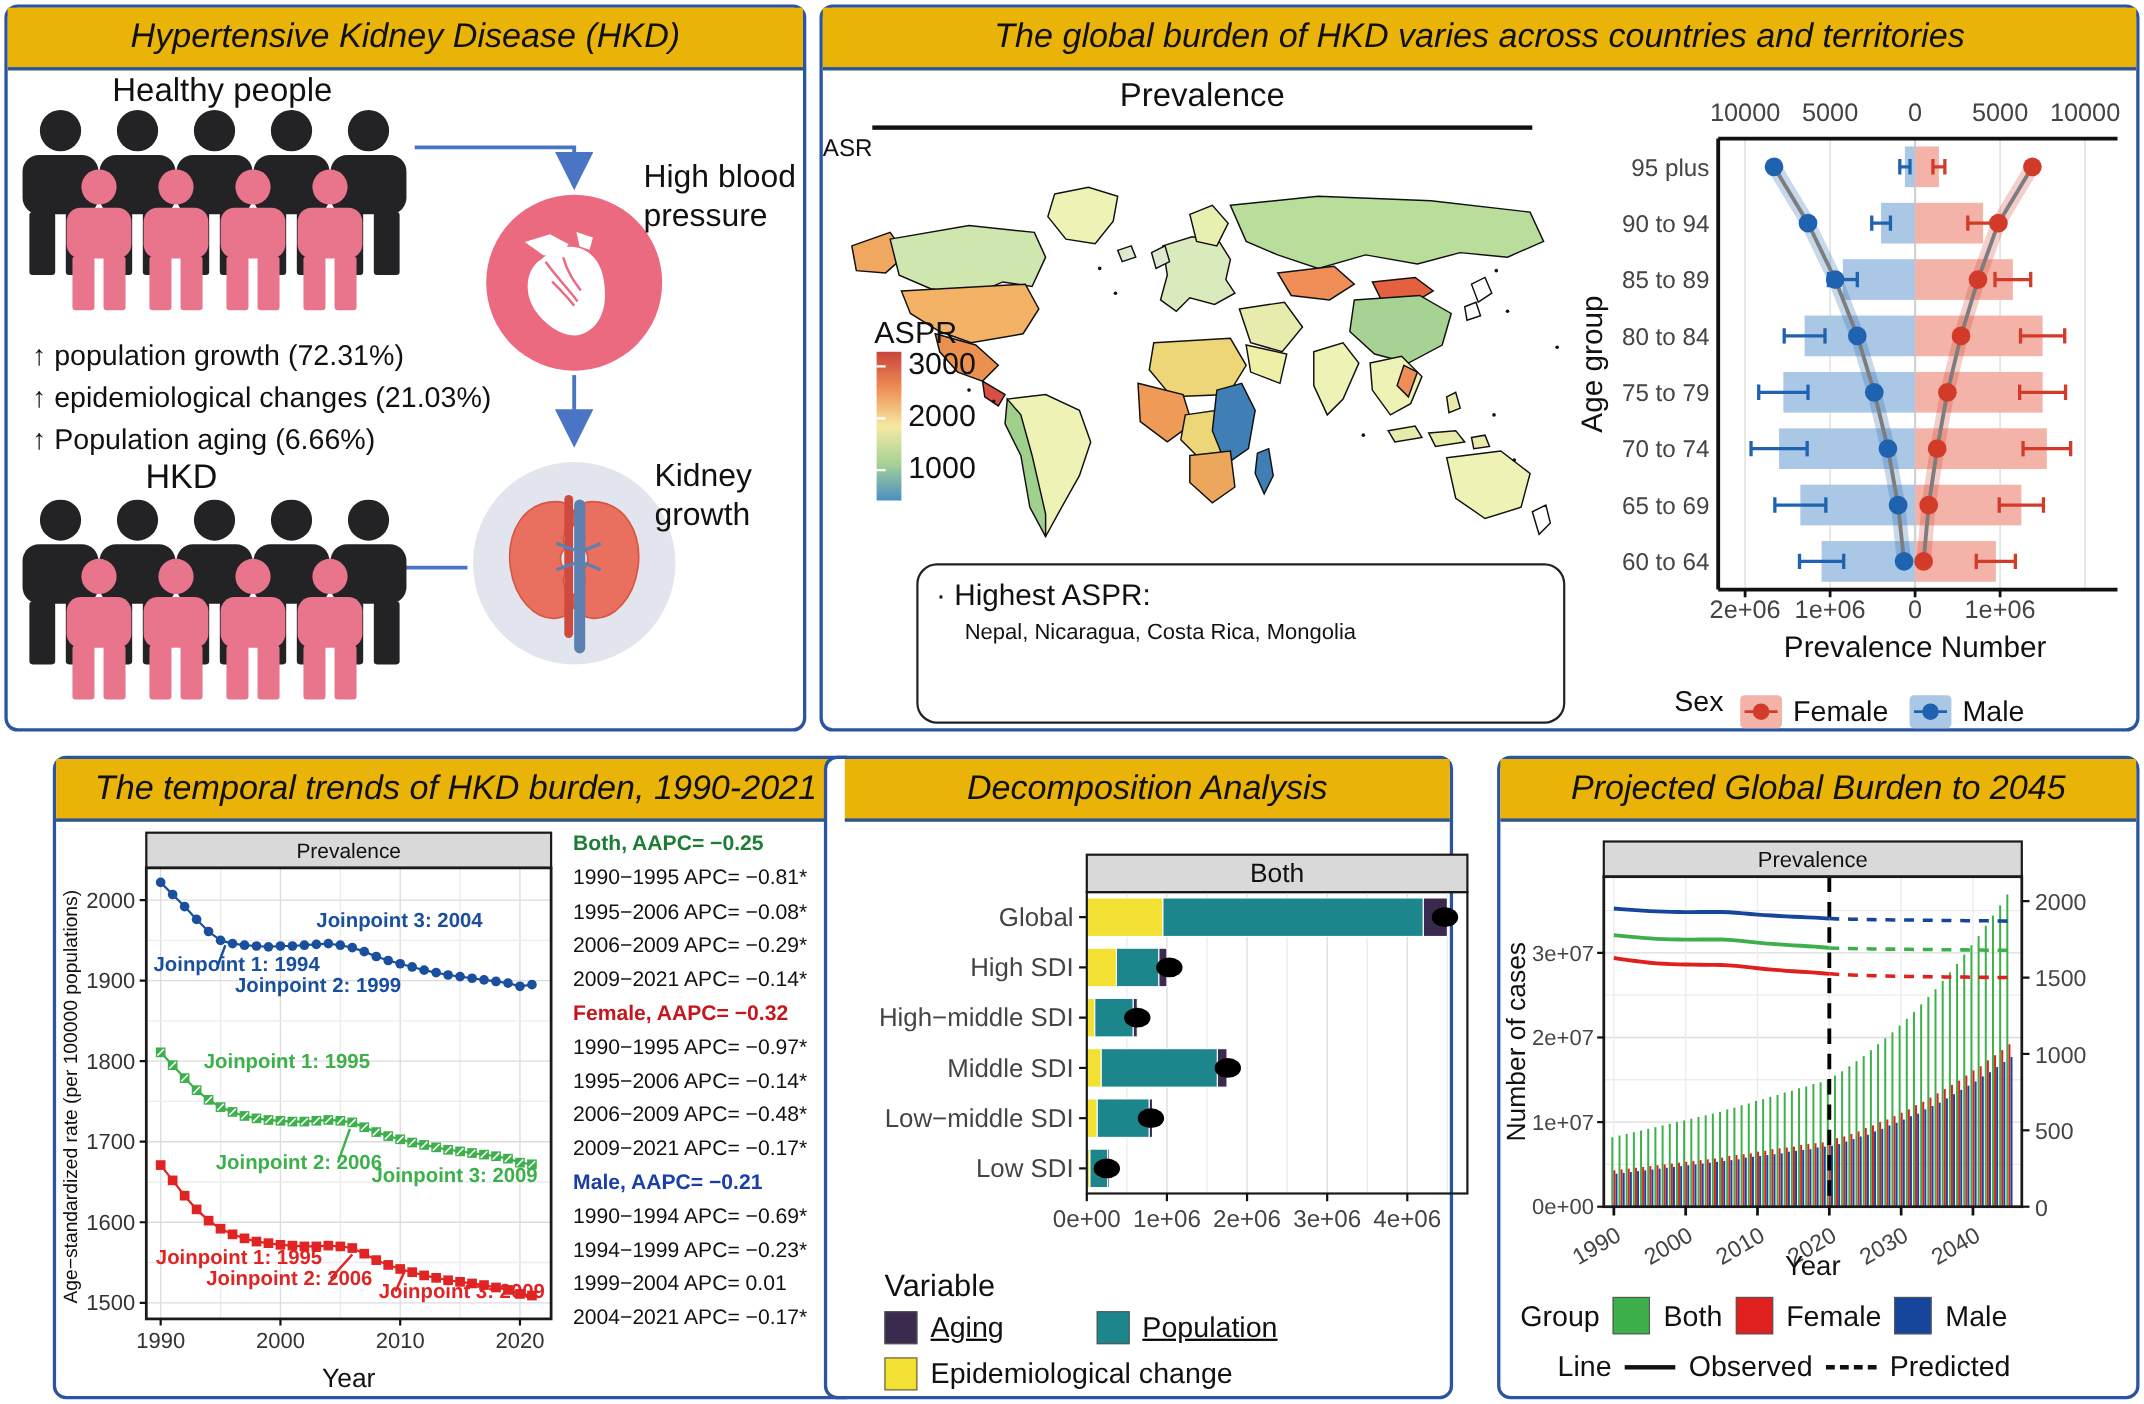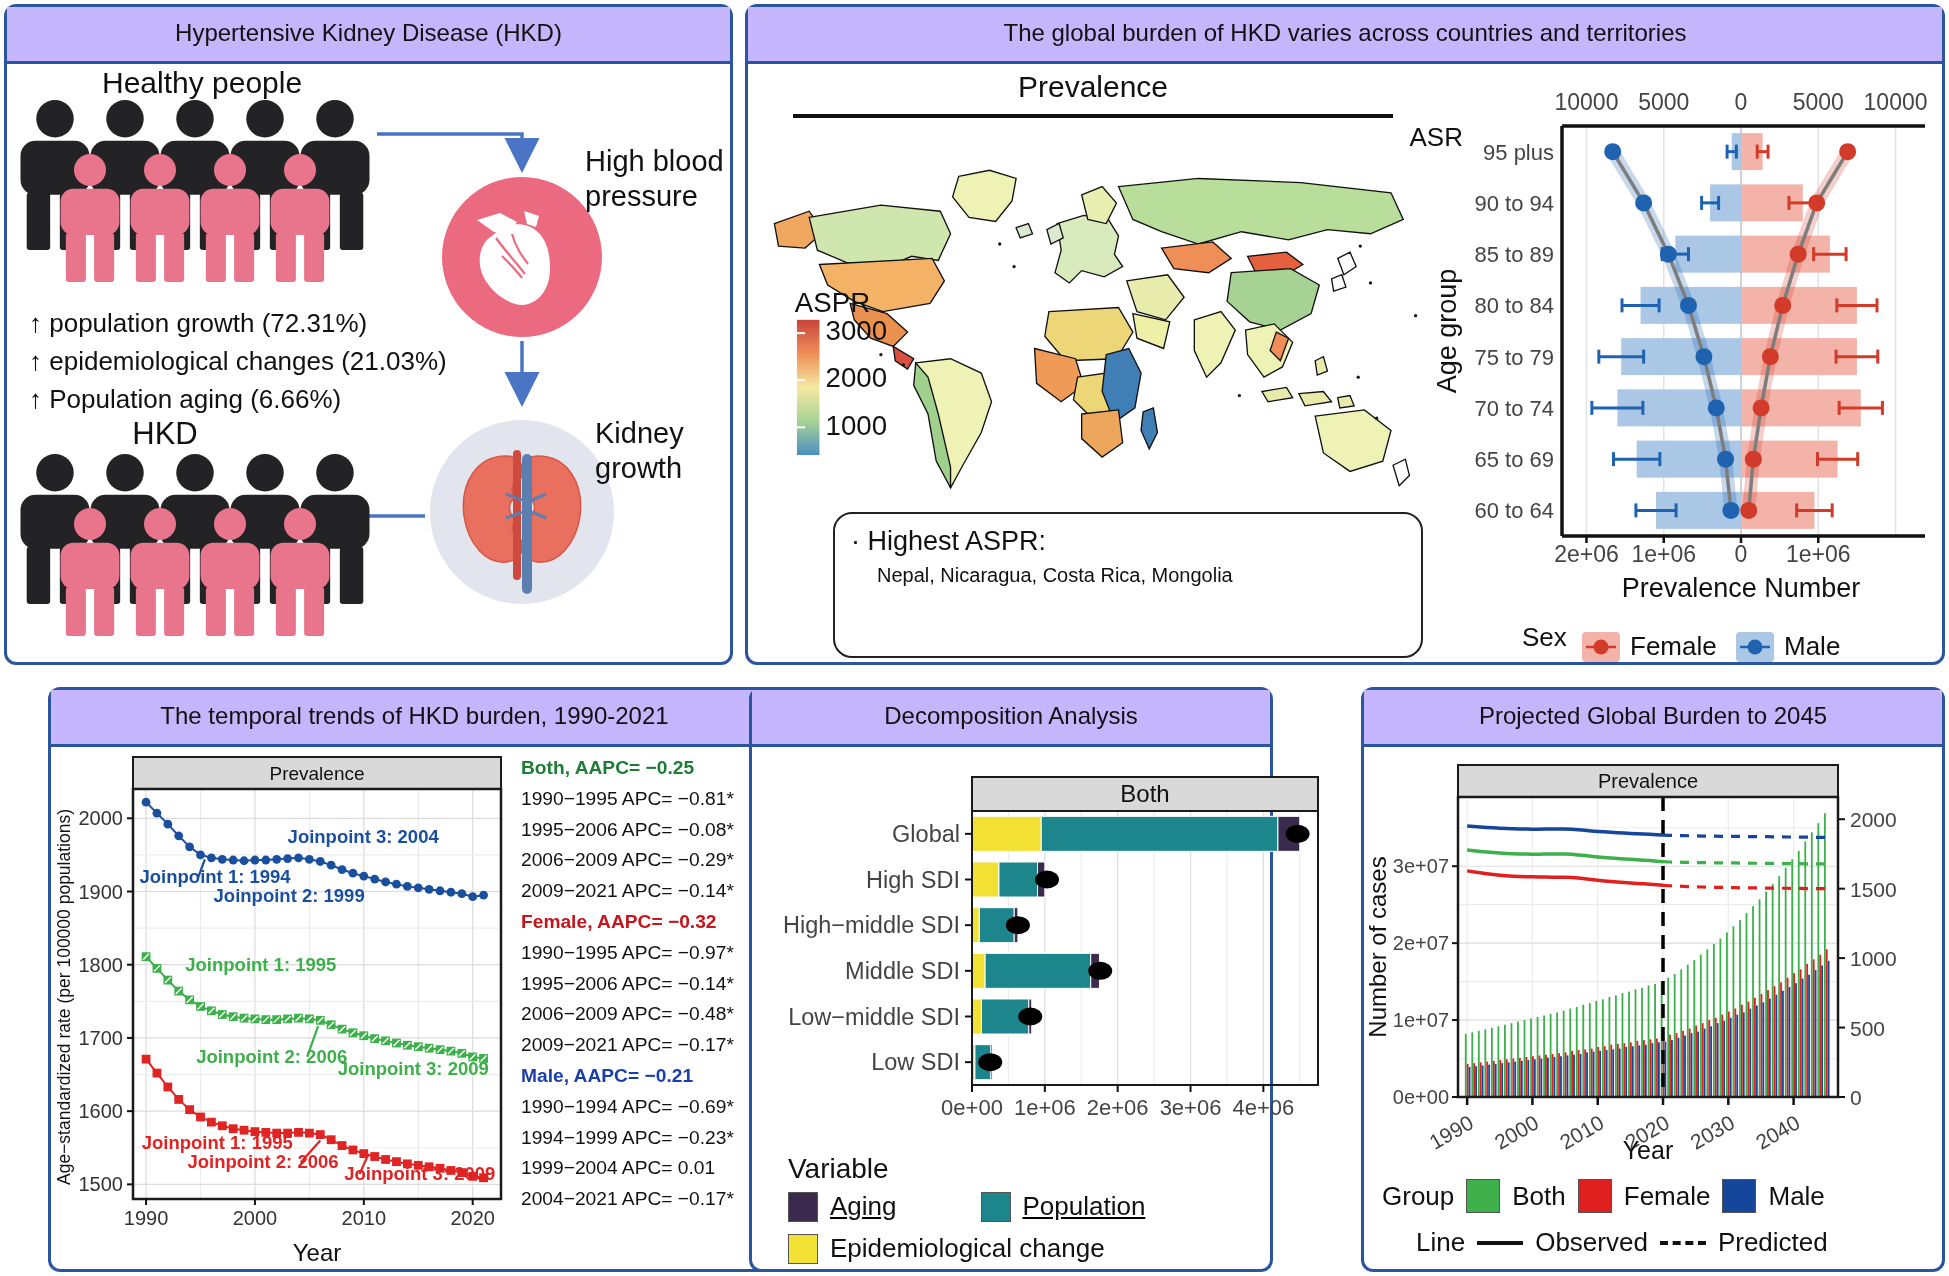--- a/index.html
+++ b/index.html
@@ -1,19 +1,19 @@
 <!DOCTYPE html>
 <html><head>
 <meta charset="utf-8">
 <style>
   html,body{margin:0;padding:0;background:#fff;font-family:"Liberation Sans",sans-serif;}
   .canvas{position:relative;width:1949px;height:1276px;background:#fff;overflow:hidden;}
   .panel{position:absolute;background:#fff;border:3px solid #2c55a0;border-radius:12px;box-sizing:border-box;}
-  .panel-title{height:54px;line-height:52px;text-align:center;font-size:24px;color:#111;
-               border-bottom:3px solid #2c55a0;background:#c4b5fd;white-space:nowrap;overflow:hidden;}
+  .panel-title{height:54px;line-height:52px;text-align:center;font-size:31px;color:#111;
+               border-bottom:3px solid #2c55a0;background:#eab308;white-space:nowrap;overflow:hidden;font-style:italic;}
   .panel-content{position:relative;width:100%;}
   .abs{position:absolute;}
   svg text{font-family:"Liberation Sans",sans-serif;}
   .lbl{color:#111;white-space:nowrap;}
   .bullets div{font-size:26px;color:#111;line-height:38px;white-space:nowrap;}
   .notebox{border:2.5px solid #222;border-radius:8px;padding:10px 16px;box-sizing:border-box;}
   .notebox .nb-label{font-size:27px;color:#111;line-height:34px;white-space:nowrap;}
   .notebox .nb-detail{font-size:20px;color:#111;line-height:34px;padding-left:26px;white-space:nowrap;}
   .stats div{font-size:19.2px;line-height:30.8px;white-space:nowrap;}
   .legend-row{position:absolute;display:flex;align-items:center;gap:12px;}
@@ -183,21 +183,21 @@
         <div>growth</div>
       </div>
     </div>
   </section>
 
   <section class="panel" style="left:745px;top:4px;width:1200px;height:661px;">
     <div class="panel-title">The global burden of HKD varies across countries and territories</div>
     <div class="panel-content" style="height:604px;">
       <div class="abs lbl" style="left:0;top:6px;width:690px;text-align:center;font-size:30px;">Prevalence</div>
       <div class="abs" style="left:45px;top:50px;width:600px;border-top:4px solid #111;"></div>
-      <div class="abs lbl" style="left:0;top:58px;width:690px;text-align:right;font-size:26px;padding-left:25px;">ASR</div>
+      <div class="abs lbl" style="left:0;top:58px;width:690px;text-align:left;font-size:22px;">ASR</div>
       <svg id="world-map" class="abs" style="left:10px;top:96px;" width="676" height="336" viewBox="0 0 660 328">
           <path d="M196,16 L226,10 L252,18 L248,40 L232,60 L206,56 L190,36 Z" fill="#eef2b4" stroke="#111111" stroke-width="1.3"></path>
           <path d="M252,66 L264,62 L268,72 L256,76 Z" fill="#dcead0" stroke="#111111" stroke-width="1.3"></path>
           <path d="M16,62 L50,50 L64,70 L46,86 L20,84 Z" fill="#f0a860" stroke="#111111" stroke-width="1.3"></path>
           <path d="M50,56 L120,44 L178,50 L188,72 L176,98 L150,94 L122,106 L86,100 L58,88 Z" fill="#cfe6ae" stroke="#111111" stroke-width="1.3"></path>
           <path d="M60,102 L170,96 L182,118 L168,140 L122,148 L94,138 L68,122 Z" fill="#f3b266" stroke="#111111" stroke-width="1.3"></path>
           <path d="M90,140 L126,150 L146,168 L132,182 L110,174 L94,156 Z" fill="#eb9150" stroke="#111111" stroke-width="1.3"></path>
           <path d="M132,182 L152,194 L146,204 L134,196 Z" fill="#d94f41" stroke="#111111" stroke-width="1.3"></path>
           <path d="M154,198 L188,194 L218,208 L228,236 L218,266 L200,298 L188,320 L180,298 L174,260 L160,230 Z" fill="#eef2b4" stroke="#111111" stroke-width="1.3"></path>
           <path d="M154,198 L166,212 L176,248 L188,300 L188,320 L174,294 L166,248 L152,220 Z" fill="#9fd08c" stroke="#111111" stroke-width="1.3"></path>
@@ -625,21 +625,21 @@
           <div style="color: rgb(17, 17, 17);">2009−2021 APC= −0.17*</div>
           <div style="color: rgb(27, 63, 170); font-weight: 700;">Male, AAPC= −0.21</div>
           <div style="color: rgb(17, 17, 17);">1990−1994 APC= −0.69*</div>
           <div style="color: rgb(17, 17, 17);">1994−1999 APC= −0.23*</div>
           <div style="color: rgb(17, 17, 17);">1999−2004 APC= 0.01</div>
           <div style="color: rgb(17, 17, 17);">2004−2021 APC= −0.17*</div>
         </div>
     </div>
   </section>
 
-  <section class="panel" style="left:749px;top:687px;width:524px;height:585px;">
+  <section class="panel" style="left:749px;top:687px;width:572px;height:585px;padding-left:16px;">
     <div class="panel-title">Decomposition Analysis</div>
     <div class="panel-content" style="height:528px;">
       <svg id="decomp-chart" class="abs" style="left:6px;top:6px;" width="584" height="396">
           <rect x="214" y="24" width="346" height="34" fill="#d9d9d9" stroke="#1a1a1a" stroke-width="2"></rect>
           <text x="387" y="49" font-size="24" fill="#111" text-anchor="middle" font-weight="400">Both</text>
           <line x1="214" y1="58" x2="214" y2="332" stroke="#dcdcdc" stroke-width="1.2"></line>
           <line x1="250.42105263157896" y1="58" x2="250.42105263157896" y2="332" stroke="#ececec" stroke-width="1.2"></line>
           <line x1="286.8421052631579" y1="58" x2="286.8421052631579" y2="332" stroke="#dcdcdc" stroke-width="1.2"></line>
           <line x1="323.2631578947368" y1="58" x2="323.2631578947368" y2="332" stroke="#ececec" stroke-width="1.2"></line>
           <line x1="359.6842105263158" y1="58" x2="359.6842105263158" y2="332" stroke="#dcdcdc" stroke-width="1.2"></line>

